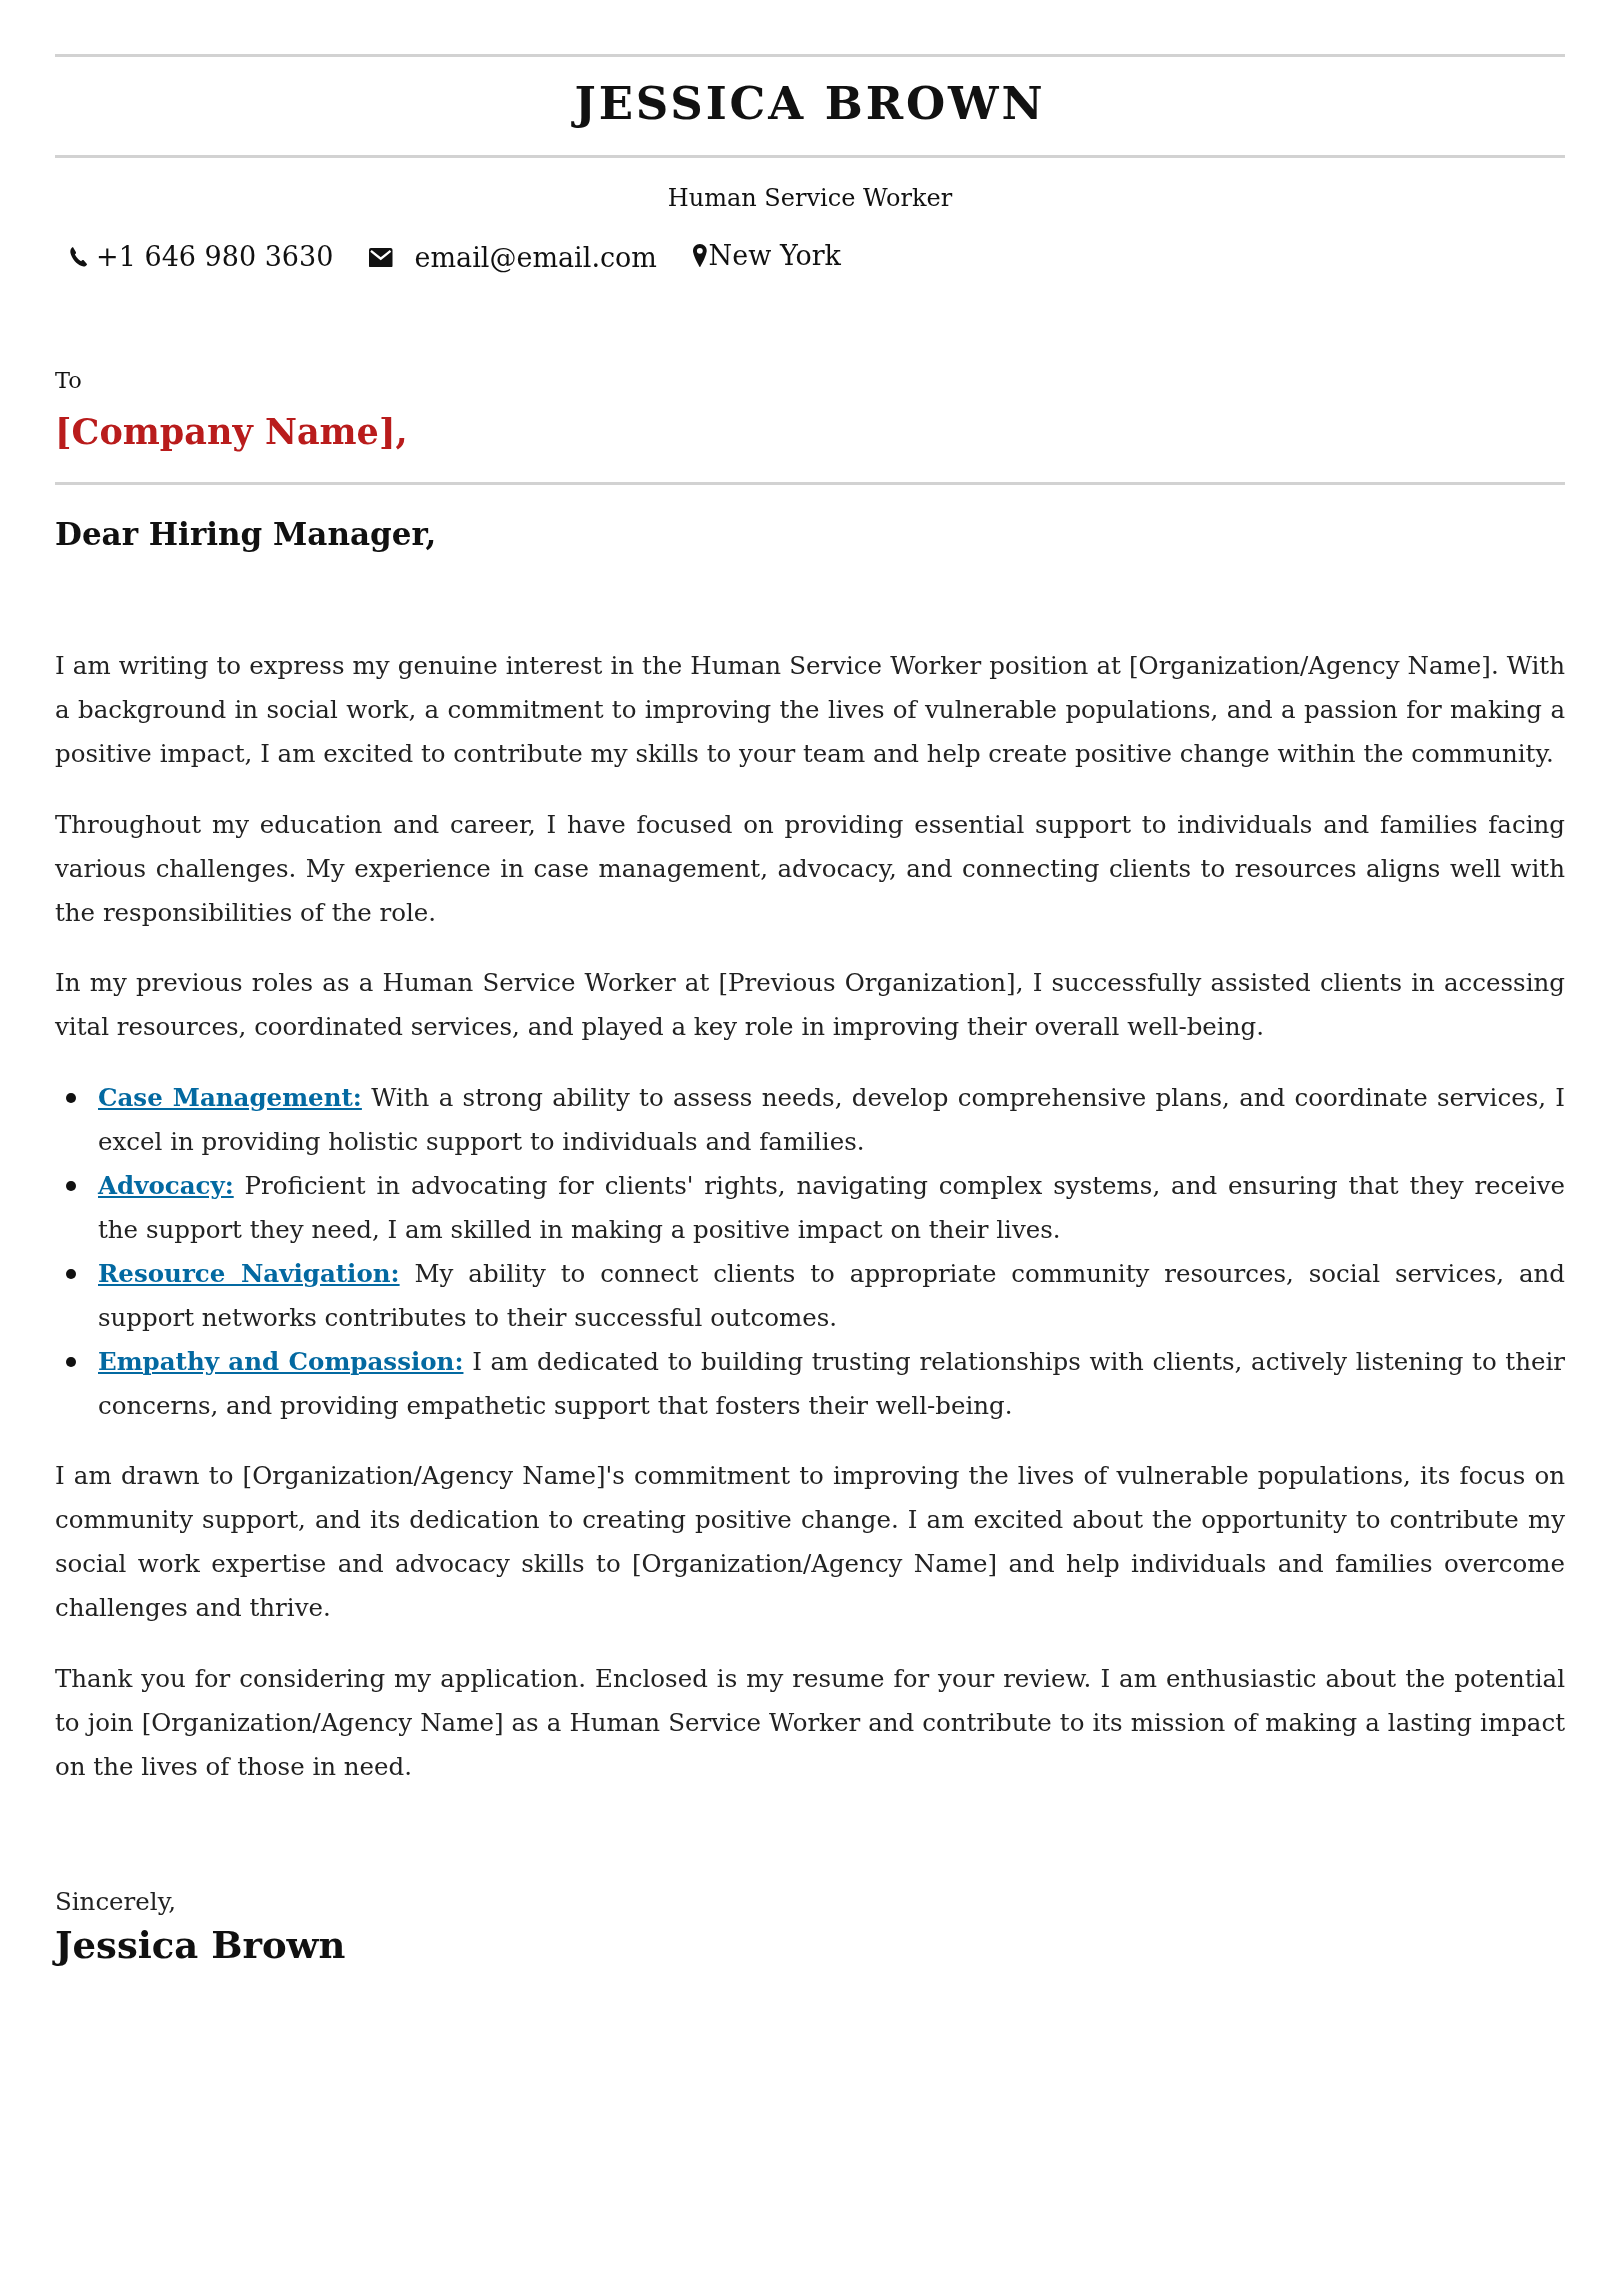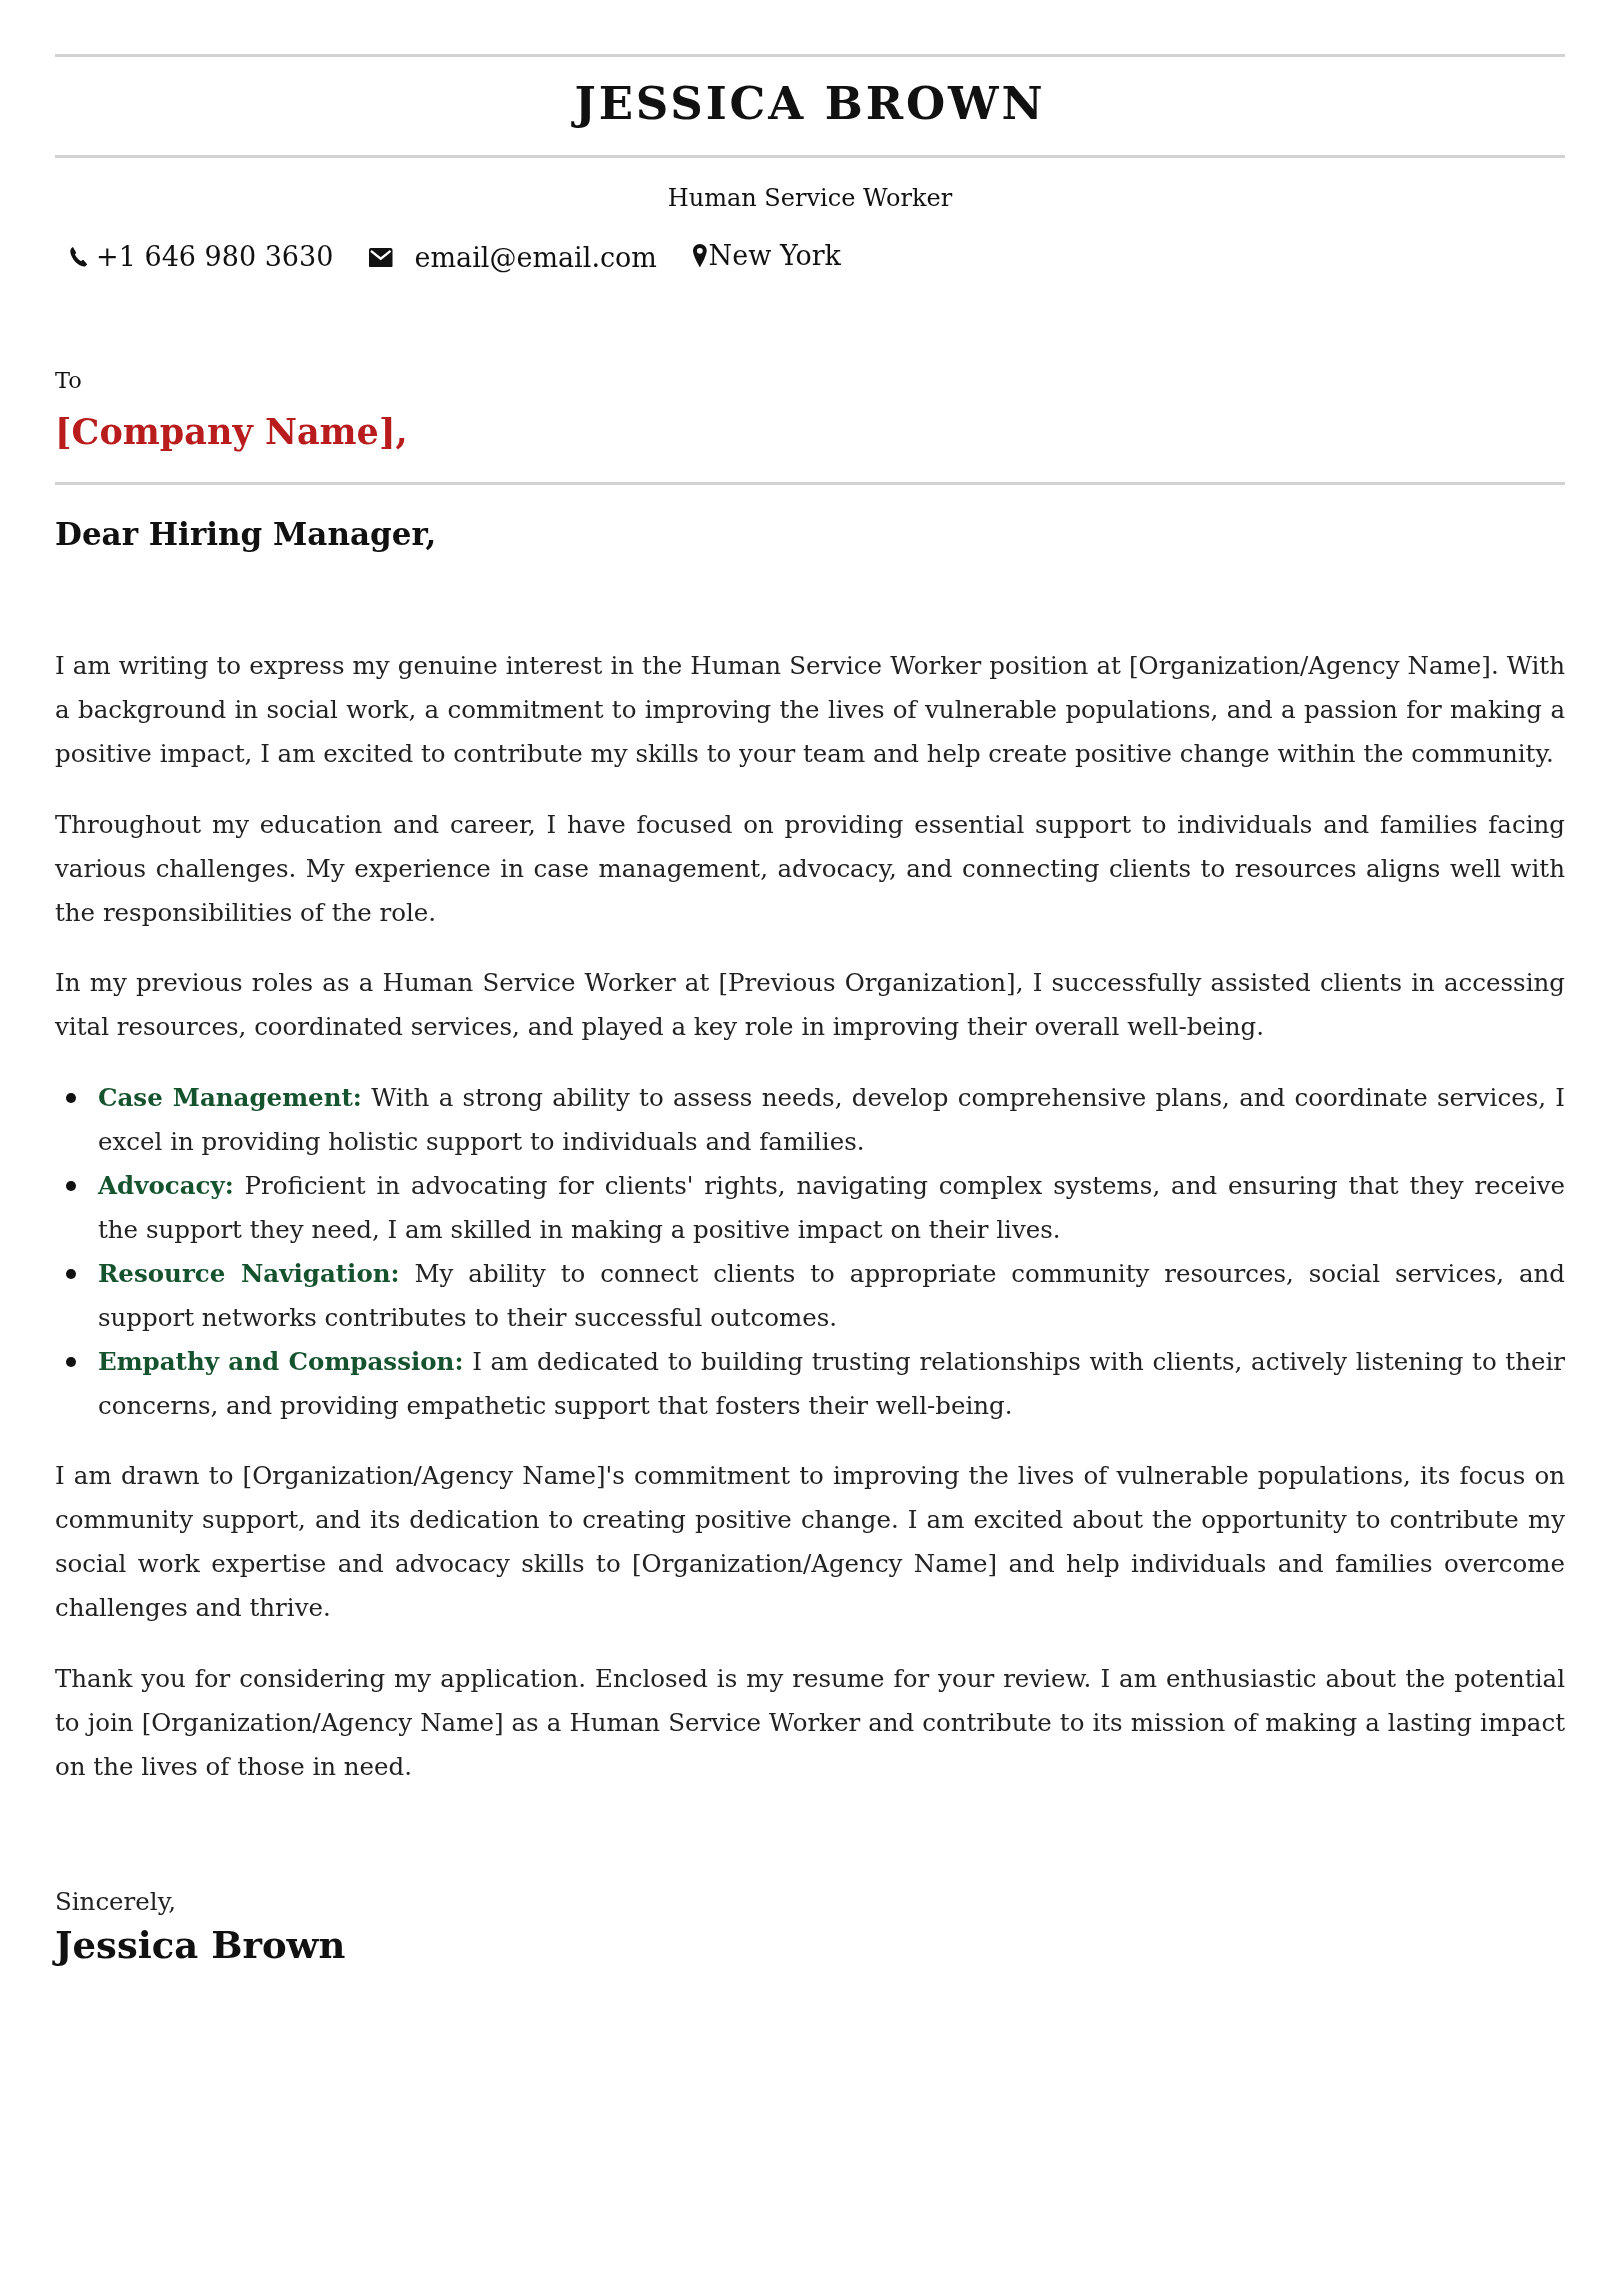--- a/index.html
+++ b/index.html
@@ -30,21 +30,21 @@
     position: absolute; top: 627px; left: 0; width: 1510px;
     font-size: 24.5px; line-height: 44px; text-align: justify; color: #222; margin-top: 17px;
   }
   .body-text p { margin: 0 0 26.5px 0; }
   .body-text ul { margin: 0 0 26.5px 0; padding: 0 0 0 43px; list-style: none; }
   .body-text li { position: relative; }
   .body-text li::before {
     content: ""; position: absolute; left: -32px; top: 17.6px;
     width: 9.8px; height: 9.8px; border-radius: 50%; background: #111;
   }
-  .body-text b { color: #14532d; }
+  .body-text b { color: #0369a1; text-decoration: underline; }
   .closing { position: absolute; top: 1882px; left: 0; font-size: 24.5px; line-height: 39px; color: #222; }
   .signature { position: absolute; top: 1921px; left: 0; font-size: 37px; font-weight: bold; line-height: 49px; color: #111; }
 </style>
 </head>
 <body>
 
 <div class="page">
 
   <div class="rule" style="top:54px;"></div>
   <div class="name">JESSICA BROWN</div>

